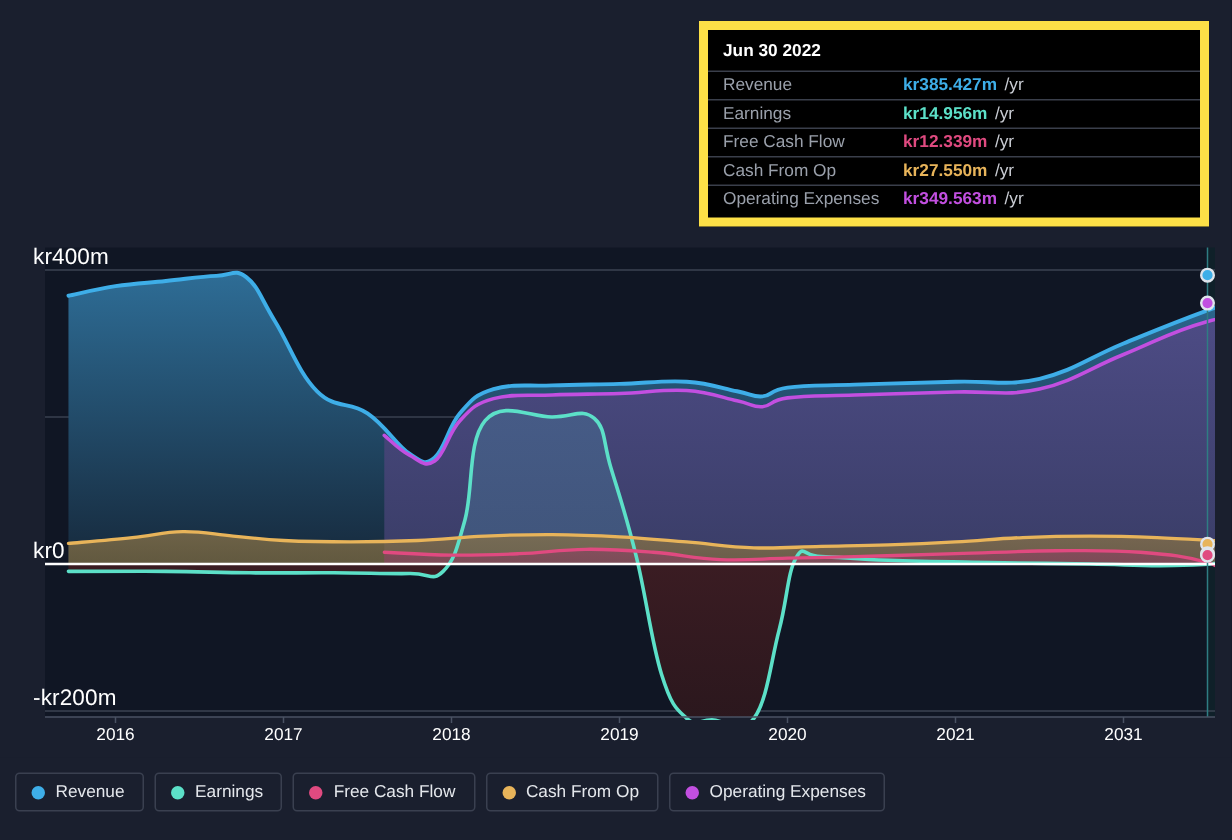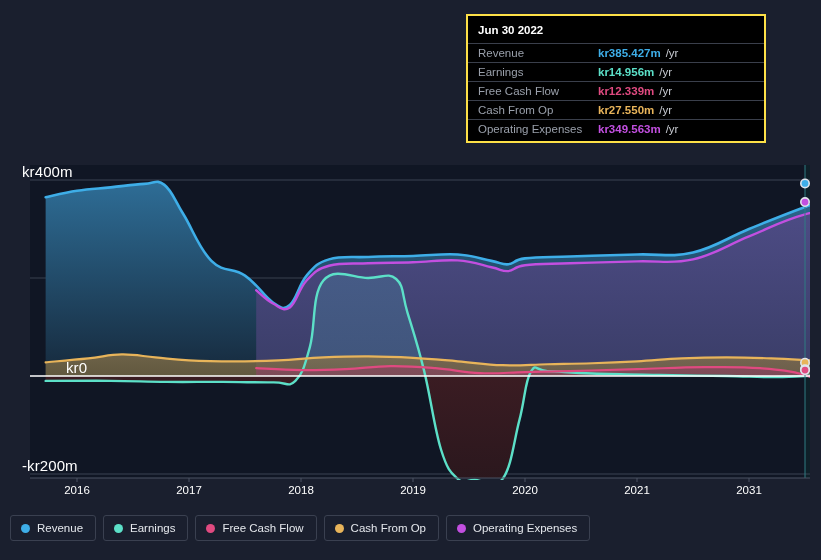--- a/index.html
+++ b/index.html
@@ -20,22 +20,22 @@
     position: absolute; color: #ffffff; font-size: 15px;
     letter-spacing: .1px; white-space: nowrap;
   }
   .x-label {
     position: absolute; color: #ffffff; font-size: 11.5px;
     text-align: center; width: 60px; white-space: nowrap;
   }
 
   
   #tooltip {
-    position: absolute; left: 466px; top: 14px; width: 300px;
-    background: #000000; border: 2px solid #fde047;
+    position: absolute; left: 466px; top: 14px; width: 340px;
+    background: #000000; border: 6px solid #fde047;
     padding: 0 0 3px 0; z-index: 40;
   }
   #tooltip-date {
     color: #ffffff; font-size: 11.5px; font-weight: bold;
     padding: 8px 10px 7px 10px;
   }
   .tt-row {
     display: flex; align-items: center;
     border-top: 1px solid #3a3f4b;
     padding: 3px 10px 3px 10px; min-height: 18px;
@@ -135,21 +135,21 @@
         <circle cx="805" cy="183.43" r="4.2" fill="#3eaee8" stroke="#dfe4ec" stroke-width="1.6"></circle>
         <circle cx="805" cy="202.05" r="4.2" fill="#c24fe0" stroke="#dfe4ec" stroke-width="1.6"></circle>
         <circle cx="805" cy="362.77" r="4.2" fill="#e8b45a" stroke="#dfe4ec" stroke-width="1.6"></circle>
         <circle cx="805" cy="369.14" r="4.2" fill="#5ce0c8" stroke="#dfe4ec" stroke-width="1.6"></circle>
         <circle cx="805" cy="370.12" r="4.2" fill="#e04a80" stroke="#dfe4ec" stroke-width="1.6"></circle>
       </svg>
   </div>
 
   <div id="y-labels">
       <div class="y-label" style="left: 22px; top: 163px;">kr400m</div>
-      <div class="y-label" style="left: 22px; top: 359px; margin-left: 44px;">kr0</div>
+      <div class="y-label" style="left: 22px; top: 359px;">kr0</div>
       <div class="y-label" style="left: 22px; top: 457px;">-kr200m</div>
     </div>
   <div id="x-labels">
       <div class="x-label" style="left: 47px; top: 484px;">2016</div>
       <div class="x-label" style="left: 159px; top: 484px;">2017</div>
       <div class="x-label" style="left: 271px; top: 484px;">2018</div>
       <div class="x-label" style="left: 383px; top: 484px;">2019</div>
       <div class="x-label" style="left: 495px; top: 484px;">2020</div>
       <div class="x-label" style="left: 607px; top: 484px;">2021</div>
       <div class="x-label" style="left: 719px; top: 484px;">2031</div>

